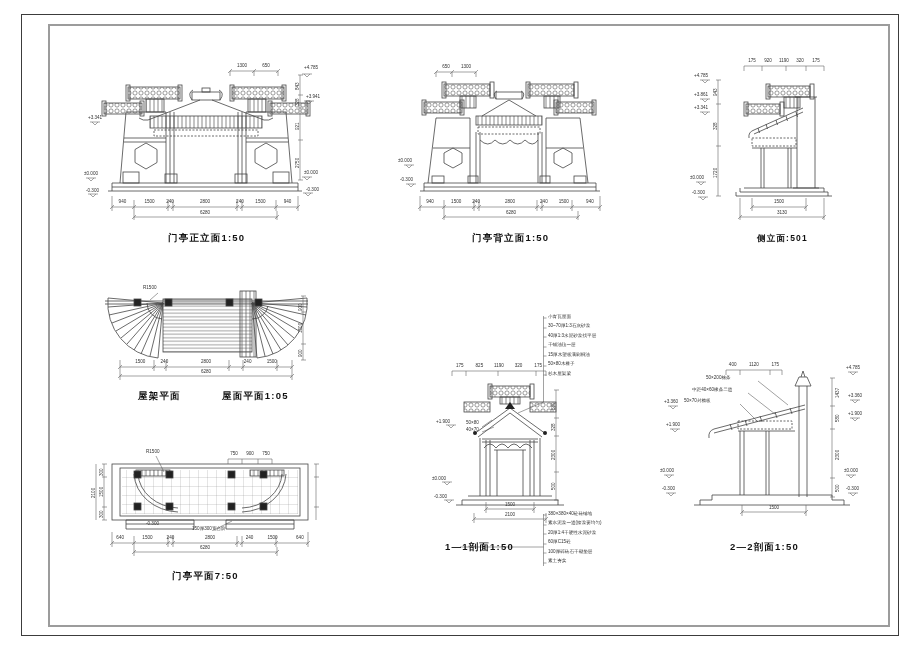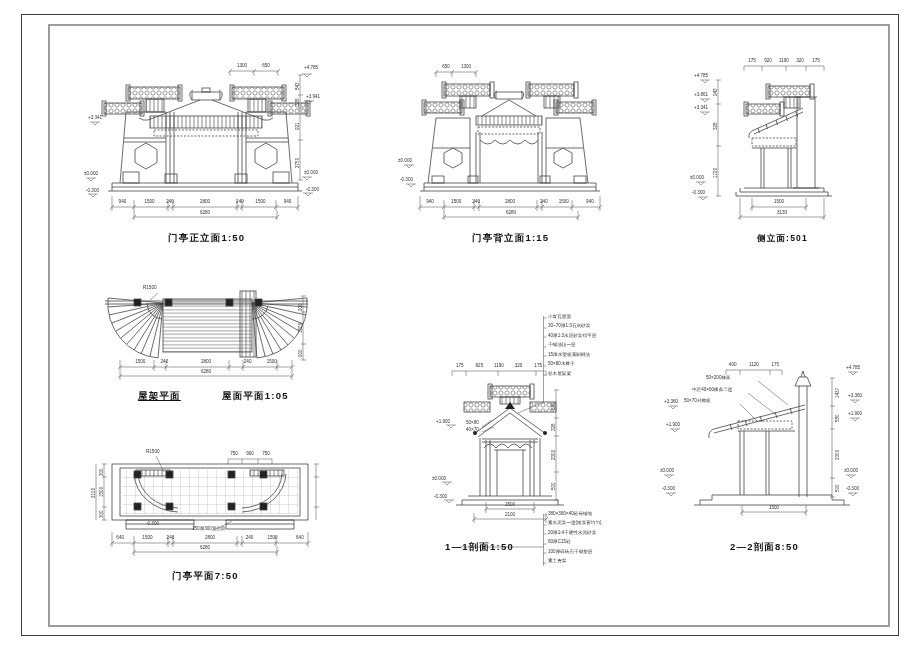--- a/index.html
+++ b/index.html
@@ -260,27 +260,27 @@
         <path d="M742,512 H806 M742,505 V516 M806,505 V516 M740,514 l4,-4 M804,514 l4,-4"></path>
         <path d="M726,370 H782 M726,370 V375 M740,370 V375 M770,370 V375 M782,370 V375"></path>
         <path d="M832,378 V497 M830,378 H835 M830,406 H835 M830,429 H835 M830,478 H835 M830,497 H835"></path>
         <path d="M668,406 h10 M670,406 l3,3 l3,-3 M670,429 h10 M672,429 l3,3 l3,-3 M664,475 h10 M666,475 l3,3 l3,-3 M666,493 h10 M668,493 l3,3 l3,-3"></path>
         <path d="M848,372 h10 M850,372 l3,3 l3,-3 M850,400 h10 M852,400 l3,3 l3,-3 M850,418 h10 M852,418 l3,3 l3,-3 M846,475 h10 M848,475 l3,3 l3,-3 M848,493 h10 M850,493 l3,3 l3,-3"></path>
       </g>
     </g>
   </svg>
 
   <div class="t" style="left:168px;top:232px;text-align:right;">门亭正立面1:50</div>
-  <div class="t" style="left:472px;top:232px;">门亭背立面1:15</div>
+  <div class="t" style="left:472px;top:232px;">门亭背立面1:50</div>
   <div class="t" style="left:757px;top:233px;font-size:8.5px;">侧立面:501</div>
-  <div class="t" style="left:138px;top:390px;text-decoration:underline;">屋架平面</div>
+  <div class="t" style="left:138px;top:390px;">屋架平面</div>
   <div class="t" style="left:222px;top:390px;">屋面平面1:05</div>
   <div class="t" style="left:172px;top:570px;">门亭平面7:50</div>
   <div class="t" style="left:445px;top:541px;">1—1剖面1:50</div>
-  <div class="t" style="left:730px;top:541px;">2—2剖面8:50</div>
+  <div class="t" style="left:730px;top:541px;">2—2剖面1:50</div>
 
   <div class="row dims7a" style="left:112px;top:200px;width:186px;">
       <span>940</span>
       <span>1500</span>
       <span>240</span>
       <span>2800</span>
       <span>240</span>
       <span>1500</span>
       <span>940</span>
     </div>

